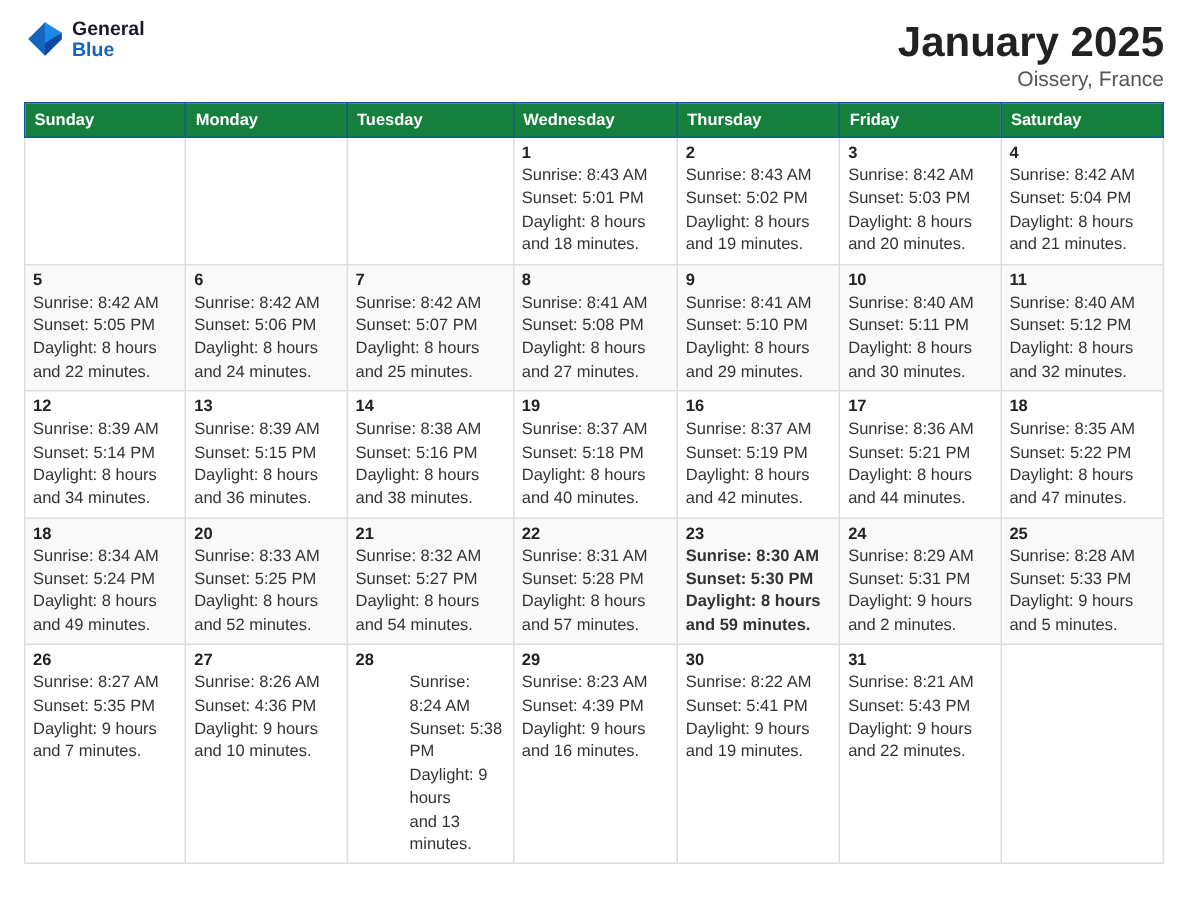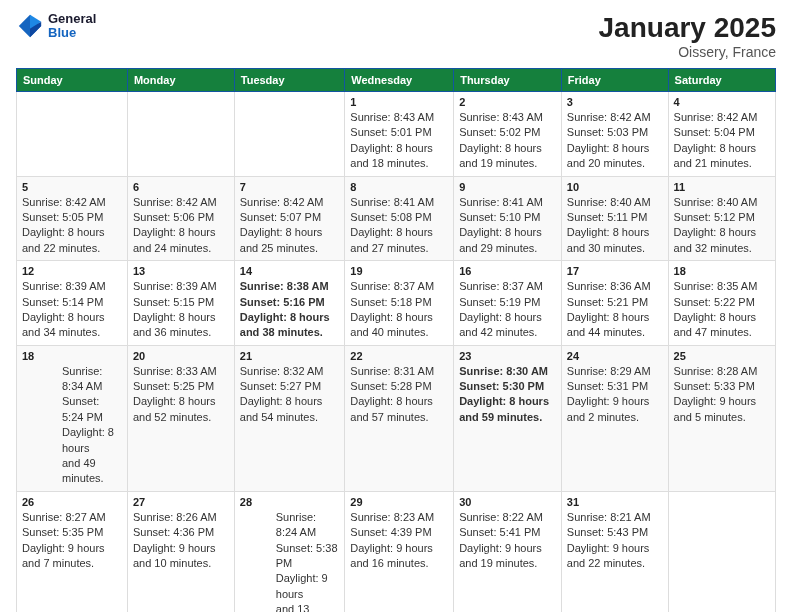--- a/index.html
+++ b/index.html
@@ -223,21 +223,21 @@
           </td>
           <td>
             <div class="day-number">13</div>
             <div class="day-detail" style="white-space: pre-line;">Sunrise: 8:39 AM
 Sunset: 5:15 PM
 Daylight: 8 hours
 and 36 minutes.</div>
           </td>
           <td>
             <div class="day-number">14</div>
-            <div class="day-detail" style="white-space: pre-line; font-weight: bold;">Sunrise: 8:38 AM
+            <div class="day-detail" style="white-space: pre-line;">Sunrise: 8:38 AM
 Sunset: 5:16 PM
 Daylight: 8 hours
 and 38 minutes.</div>
           </td>
           <td>
             <div class="day-number">19</div>
             <div class="day-detail" style="white-space: pre-line;">Sunrise: 8:37 AM
 Sunset: 5:18 PM
 Daylight: 8 hours
 and 40 minutes.</div>
@@ -260,21 +260,21 @@
             <div class="day-number">18</div>
             <div class="day-detail" style="white-space: pre-line;">Sunrise: 8:35 AM
 Sunset: 5:22 PM
 Daylight: 8 hours
 and 47 minutes.</div>
           </td>
         </tr>
         <tr>
           <td>
             <div class="day-number">18</div>
-            <div class="day-detail" style="white-space: pre-line; margin-left: 40px;">Sunrise: 8:34 AM
+            <div class="day-detail" style="white-space: pre-line;">Sunrise: 8:34 AM
 Sunset: 5:24 PM
 Daylight: 8 hours
 and 49 minutes.</div>
           </td>
           <td>
             <div class="day-number">20</div>
             <div class="day-detail" style="white-space: pre-line;">Sunrise: 8:33 AM
 Sunset: 5:25 PM
 Daylight: 8 hours
 and 52 minutes.</div>

